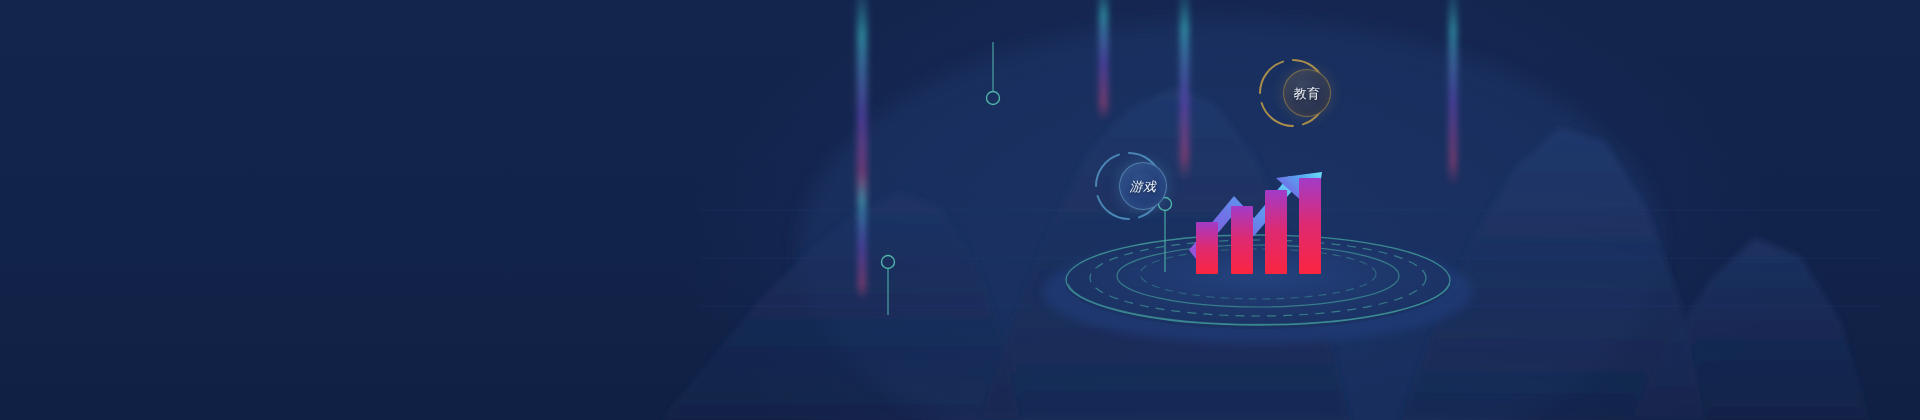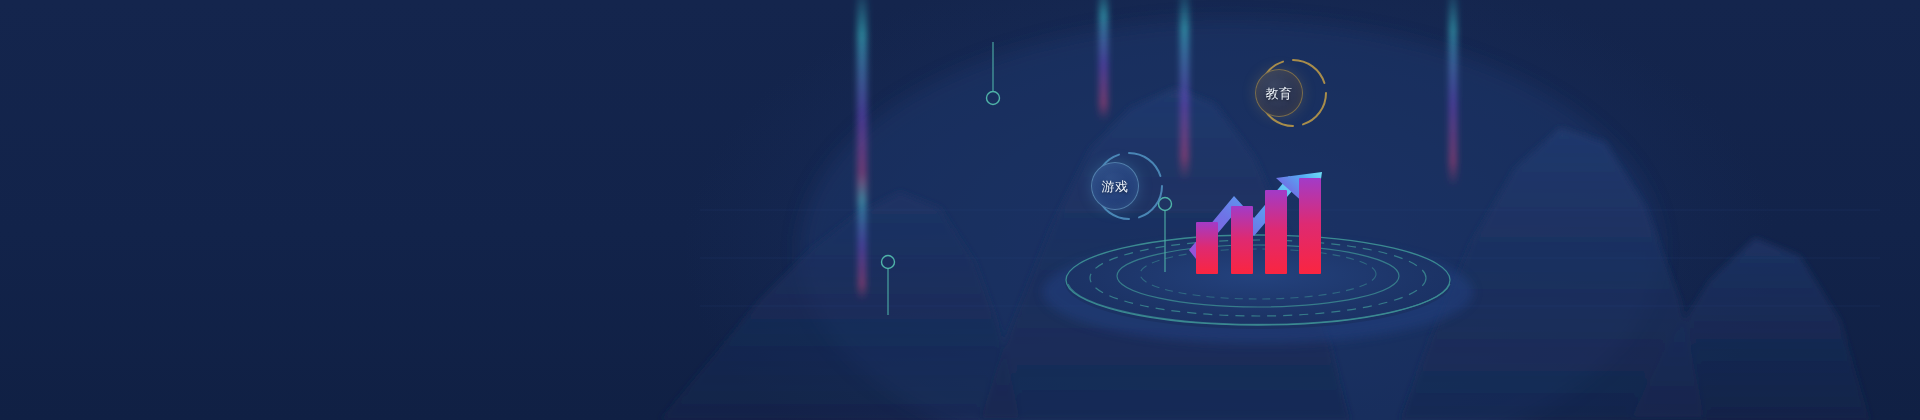--- a/index.html
+++ b/index.html
@@ -21,21 +21,21 @@
   #scene { position:absolute; inset:0; }
   .layer { position:absolute; inset:0; width:1920px; height:420px; }
   #fg-svg { z-index:6; }
   #bg-svg { z-index:1; }
   #mid-svg { z-index:3; }
 
   
   .badge {
     position:absolute; z-index:8;
     width:76px; height:76px;
-    display:flex; align-items:center; justify-content:flex-start;
+    display:flex; align-items:center; justify-content:flex-end;
   }
   .badge .ring { position:absolute; inset:0; }
   .badge .core {
     position:relative;
     width:48px; height:48px; border-radius:50%;
     display:flex; align-items:center; justify-content:center;
     font-size:13px; letter-spacing:.5px; line-height:1;
     color:#eef4fb; white-space:nowrap;
     text-shadow:0 1px 3px rgba(0,0,0,.55);
   }
@@ -47,21 +47,21 @@
   .badge-music .core {
     background:radial-gradient(circle at 38% 32%, #2f4e88 0%, #25417c 58%, #1e3669 100%);
     border:1px solid rgba(126,186,220,.5);
     box-shadow:0 0 14px rgba(90,170,215,.25), inset 0 0 10px rgba(120,190,230,.16);
   }
   .badge-edu .core {
     background:radial-gradient(circle at 38% 32%, #3a4560 0%, #2c3552 58%, #242c47 100%);
     border:1px solid rgba(176,146,72,.6);
     box-shadow:0 0 14px rgba(190,160,80,.22), inset 0 0 10px rgba(200,170,90,.14);
   }
-  #badge-game  { left:1091px; top:148px; }
+  #badge-game  { left:1091px; top:148px;font-style:italic; }
   #badge-edu   { left:1255px; top:55px;  }
   #badge-music { left:1369px; top:171px; }
 </style>
 </head>
 <body>
 
 <div id="banner">
   <div id="scene">
 
     <svg class="layer" id="bg-svg" viewBox="0 0 1920 420" xmlns="http://www.w3.org/2000/svg">

